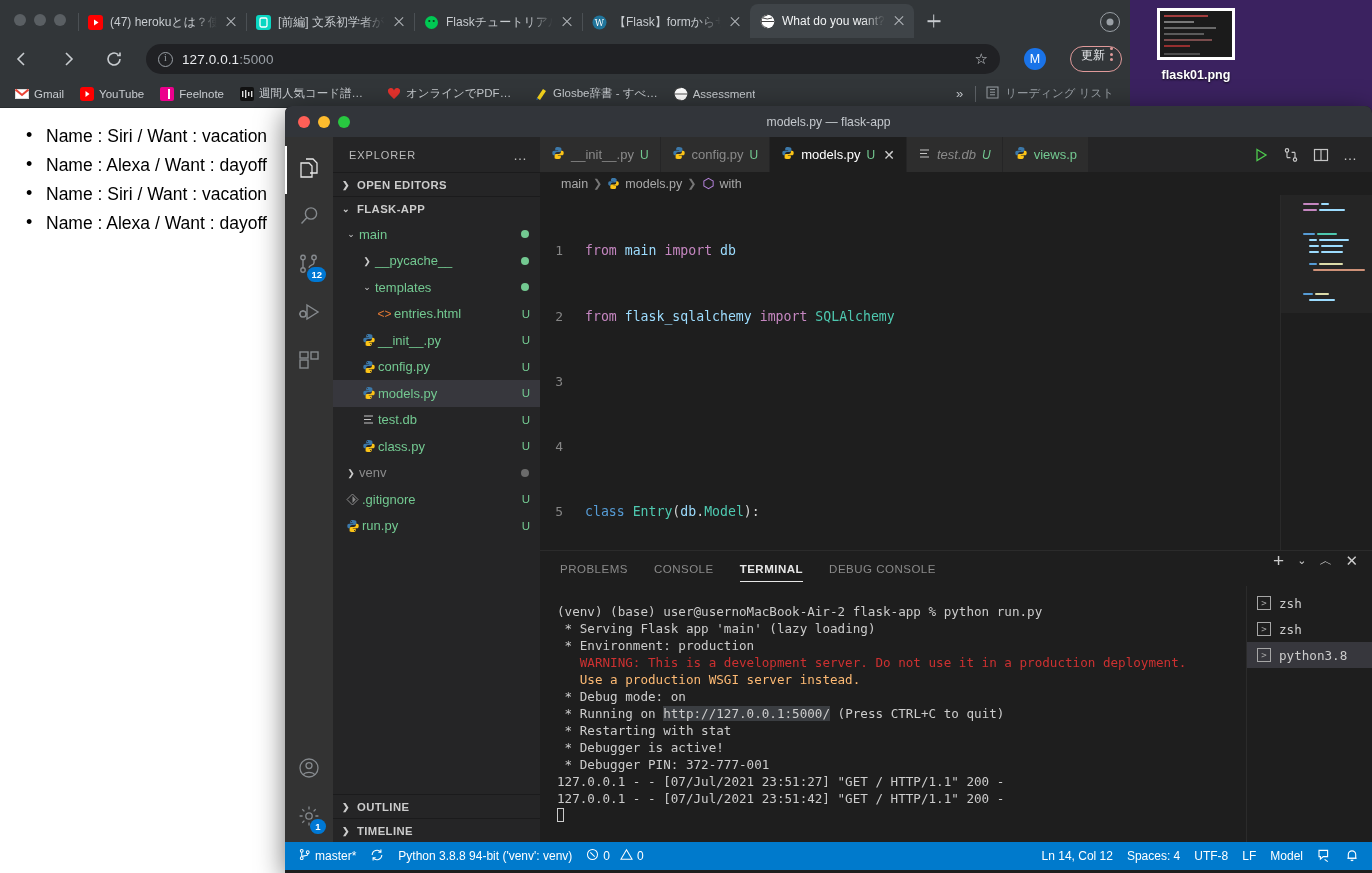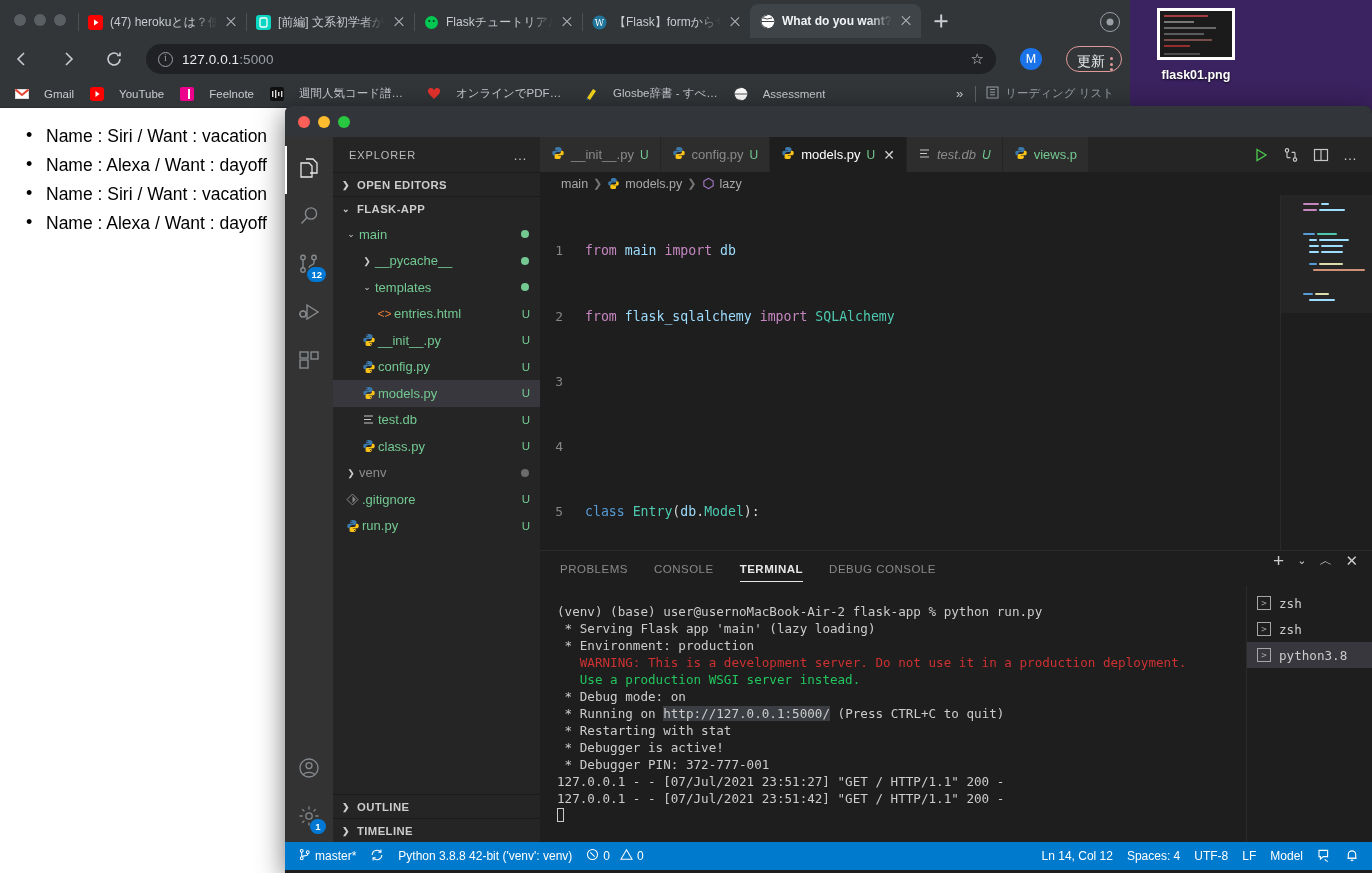--- a/index.html
+++ b/index.html
@@ -48,21 +48,21 @@
   .tabs { display: flex; align-items: flex-end; height: 38px; flex: 1; min-width: 0; }
   .tab {
     height: 32px; display: flex; align-items: center; gap: 7px;
     padding: 0 8px 0 10px; max-width: 168px; min-width: 60px;
     position: relative; color: #c8ccd0; font-size: 12px;
   }
   .tab:not(.active)::before {
     content: ""; position: absolute; left: 0; top: 7px; bottom: 7px; width: 1px; background: #4b5054;
   }
   .tab.active {
-    background: #3f4448; border-radius: 8px 8px 0 0; color: #f1f3f4; height: 34px; font-weight: bold;
+    background: #3f4448; border-radius: 8px 8px 0 0; color: #f1f3f4; height: 34px;
   }
   .tab-fav { width: 15px; height: 15px; flex: 0 0 15px; border-radius: 3px; position: relative; }
   .tab-title {
     flex: 1; white-space: nowrap; overflow: hidden;
     -webkit-mask-image: linear-gradient(90deg,#000 78%,transparent 100%);
     mask-image: linear-gradient(90deg,#000 78%,transparent 100%);
     font-size: 12px;
   }
   .tab-close { width: 14px; height: 14px; flex: 0 0 14px; position: relative; opacity: .85; }
   .tab-close::before, .tab-close::after {
@@ -107,30 +107,30 @@
   .url { color: #e8eaed; font-size: 13.5px; letter-spacing: .1px; }
   .url .dim { color: #9aa0a6; }
   .star { margin-left: auto; font-size: 15px; color: #c8ccd0; }
   .avatar-m {
     width: 22px; height: 22px; border-radius: 50%; background: #1a73e8; color: #fff;
     font-size: 12.5px; display: flex; align-items: center; justify-content: center;
     margin: 0 6px; flex: 0 0 22px;
   }
   .update-pill {
     height: 26px; border: 1px solid #e09a9a; border-radius: 13px; display: flex;
-    align-items: flex-end; gap: 5px; padding: 0 8px 0 10px; color: #e8eaed; font-size: 14px;
+    align-items: flex-start; gap: 5px; padding: 0 8px 0 10px; color: #e8eaed; font-size: 12px;
   }
   .kebab { display: flex; flex-direction: column; gap: 2.5px; }
   .kebab span { width: 3px; height: 3px; border-radius: 50%; background: #e09a9a; display: block; }
 
   .bookmarks {
     height: 28px; background: #323639; display: flex; align-items: center;
     padding: 0 8px; gap: 2px; border-bottom: 1px solid #282c2f;
   }
-  .bm { display: flex; align-items: center; gap: 15px; padding: 2px 7px; border-radius: 4px; }
+  .bm { display: flex; align-items: center; gap: 5px; padding: 2px 7px; border-radius: 4px; }
   .bm-ico { width: 14px; height: 14px; flex: 0 0 14px; border-radius: 2px; position: relative; }
   .bm-label { color: #c8ccd0; font-size: 11.5px; white-space: nowrap; max-width: 112px; overflow: hidden; text-overflow: ellipsis; }
   .bm-overflow { margin-left: auto; color: #c8ccd0; font-size: 13px; padding: 0 10px; }
   .bm-sep { width: 1px; height: 16px; background: #5f6368; }
   .reading-list { display: flex; align-items: center; gap: 6px; padding: 0 8px; color: #9aa0a6; font-size: 11.5px; justify-content: center; }
 
   .page-body { background: #fff; height: 767px; padding: 14px 0 0 0; position: relative; }
   .page-list { list-style: none; margin: 0; padding: 0 0 0 24px; }
   .page-list li {
     color: #000; font-size: 17.5px; line-height: 29px; padding-left: 22px; position: relative;
@@ -262,21 +262,21 @@
     content: ""; position: absolute; left: 0; right: 0; bottom: 4px; height: 1px; background: #e7e7e7;
   }
   .panel-actions { margin-left: auto; display: flex; align-items: center; gap: 13px; padding-right: 14px; color: #cccccc; }
   .panel-main { flex: 1; display: flex; min-height: 0; }
   .term {
     flex: 1; padding: 0 0 0 17px; overflow: hidden;
     font-family: "DejaVu Sans Mono", monospace; font-size: 12.6px; line-height: 17px; color: #cccccc;
     white-space: pre-wrap;
   }
   .term .warn { color: #cd3131; }
-  .term .dimline { color: #22c55e; }
+  .term .dimline { color: #fdba74; }
   .term .hl { background: #3a3d41; }
   .term .cursorblk { display: inline-block; width: 7px; height: 14px; border: 1px solid #cccccc; vertical-align: -2px; }
   .term-list {
     width: 126px; flex: 0 0 126px; border-left: 1px solid #2b2b2b; padding-top: 4px;
   }
   .tl-row {
     height: 26px; display: flex; align-items: center; gap: 8px; padding-left: 10px;
     font-size: 12.6px; color: #cccccc; font-family: "DejaVu Sans Mono", monospace;
   }
   .tl-row.active { background: #37373d; }
@@ -508,20 +508,21 @@
   </div>
 
   <div class="vscode">
 
     <div class="vs-title">
       <div class="mac-dots">
         <span class="r"></span>
         <span class="y"></span>
         <span class="g"></span>
       </div>
+      <div class="vs-title-text">models.py — flask-app</div>
     </div>
 
     <div class="vs-body">
 
       <div class="activitybar">
         <div class="act active">
           <span>
             <svg width="24" height="24" viewBox="0 0 24 24" fill="none" stroke-width="1.3">
                 <path d="M9 3h7l4 4v10h-7"></path>
                 <path d="M4 7h8l3 3v11H4z"></path>
@@ -815,21 +816,21 @@
                 <path d="M7 13c2 0 2.8-.6 2.8-1.8V9.8h-3v-.5h4.1c1.2 0 1.8-.8 1.8-2.3s-.6-2.3-1.8-2.3h-1v1.4c0 1.2-.9 2-2.1 2H5.3c-1 0-1.7.7-1.7 1.6v2.5C3.6 12.3 5 13 7 13z" fill="#fcc417"></path>
               </svg>
           </span>
           <span>models.py</span>
           <span class="sep">❯</span>
           <span style="display:inline-flex">
             <svg width="13" height="13" viewBox="0 0 14 14" fill="none" stroke="#b180d7" stroke-width="1.1">
                 <path d="M7 1.5l5 2.8v5.4L7 12.5 2 9.7V4.3z"></path>
               </svg>
           </span>
-          <span>lazy</span>
+          <span>with</span>
         </div>
 
         <div class="code-wrap">
           <div class="code">
             <div class="cl"><span class="ln">1</span><span class="ctext"><span class="kw">from</span> <span class="var">main</span> <span class="kw">import</span> <span class="var">db</span></span></div>
             <div class="cl"><span class="ln">2</span><span class="ctext"><span class="kw">from</span> <span class="var">flask_sqlalchemy</span> <span class="kw">import</span> <span class="cls">SQLAlchemy</span></span></div>
             <div class="cl"><span class="ln">3</span><span class="ctext"></span></div>
             <div class="cl"><span class="ln">4</span><span class="ctext"></span></div>
             <div class="cl"><span class="ln">5</span><span class="ctext"><span class="kw2">class</span> <span class="cls">Entry</span>(<span class="var">db</span>.<span class="cls">Model</span>):</span></div>
             
@@ -931,21 +932,21 @@
       <div class="si">
         <span>
           <svg width="14" height="14" viewBox="0 0 14 14" fill="none" stroke="#fff" stroke-width="1.1">
               <path d="M2.2 7a4.8 4.8 0 0 1 8.6-2.8"></path>
               <path d="M11.8 7a4.8 4.8 0 0 1-8.6 2.8"></path>
               <path d="M10.9 1.6v2.7H8.3M3.1 12.4V9.7h2.6"></path>
             </svg>
         </span>
       </div>
       <div class="si">
-        <span>Python 3.8.8 42-bit ('venv': venv)</span>
+        <span>Python 3.8.8 94-bit ('venv': venv)</span>
       </div>
       <div class="si">
         <span>
           <svg width="13" height="13" viewBox="0 0 14 14" fill="none" stroke="#fff" stroke-width="1.1">
               <circle cx="7" cy="7" r="5.4"></circle>
               <path d="M4.6 4.6l4.8 4.8"></path>
             </svg>
         </span>
         <span>0</span>
         <span style="margin-left:6px">

